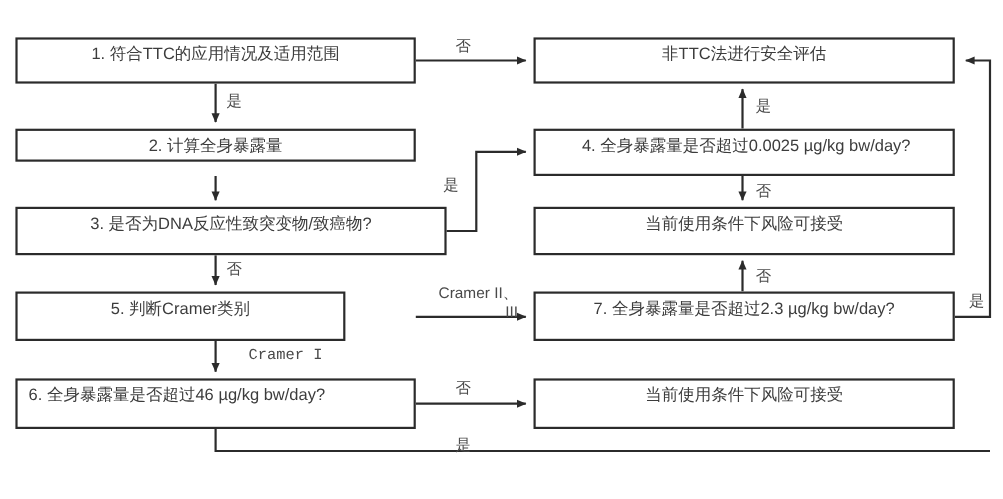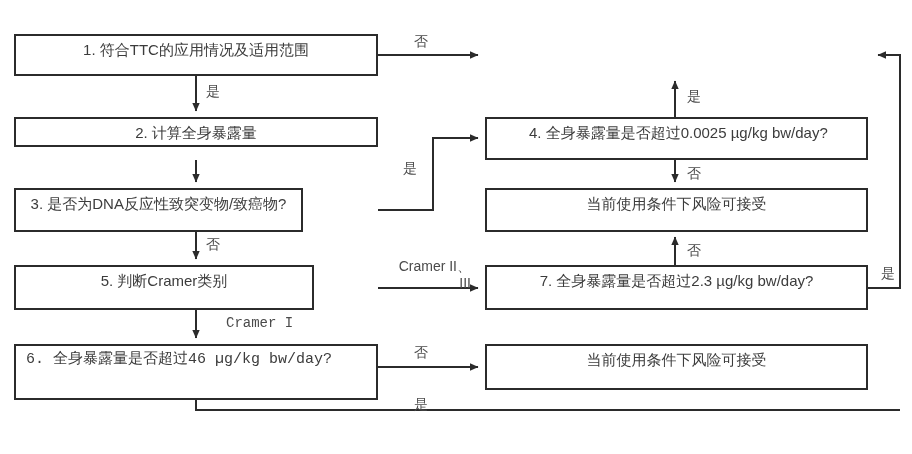--- a/index.html
+++ b/index.html
@@ -105,32 +105,35 @@
   </svg>
 
   <div class="node" style="left:14px; top:34px; width:364px; height:42px;">
     <span class="ntext">1. 符合TTC的应用情况及适用范围</span>
   </div>
 
   <div class="node" style="left:14px; top:117px; width:364px; height:30px;">
     <span class="ntext">2. 计算全身暴露量</span>
   </div>
 
-  <div class="node" style="left:14px; top:188px; width:289px; height:44px;">
+  <div class="node" style="left:14px; top:188px; width:392px; height:44px;">
     <span class="ntext">3. 是否为DNA反应性致突变物/致癌物?</span>
   </div>
 
   <div class="node" style="left:14px; top:265px; width:300px; height:45px;">
     <span class="ntext">5. 判断Cramer类别</span>
   </div>
 
-  <div class="node lefty" style="left:14px; top:344px; width:364px; height:56px;font-family:Liberation Mono, monospace;">
+  <div class="node lefty" style="left:14px; top:344px; width:364px; height:46px;">
     <span class="ntext">6. 全身暴露量是否超过46 µg/kg bw/day?</span>
   </div>
 
+  <div class="node" style="left:485px; top:34px; width:383px; height:42px;">
+    <span class="ntext">非TTC法进行安全评估</span>
+  </div>
 
   <div class="node lefty" style="left:485px; top:117px; width:383px; height:43px;padding-left:32px;">
     <span class="ntext">4. 全身暴露量是否超过0.0025 µg/kg bw/day?</span>
   </div>
 
   <div class="node" style="left:485px; top:188px; width:383px; height:44px;">
     <span class="ntext">当前使用条件下风险可接受</span>
   </div>
 
   <div class="node" style="left:485px; top:265px; width:383px; height:45px;">

